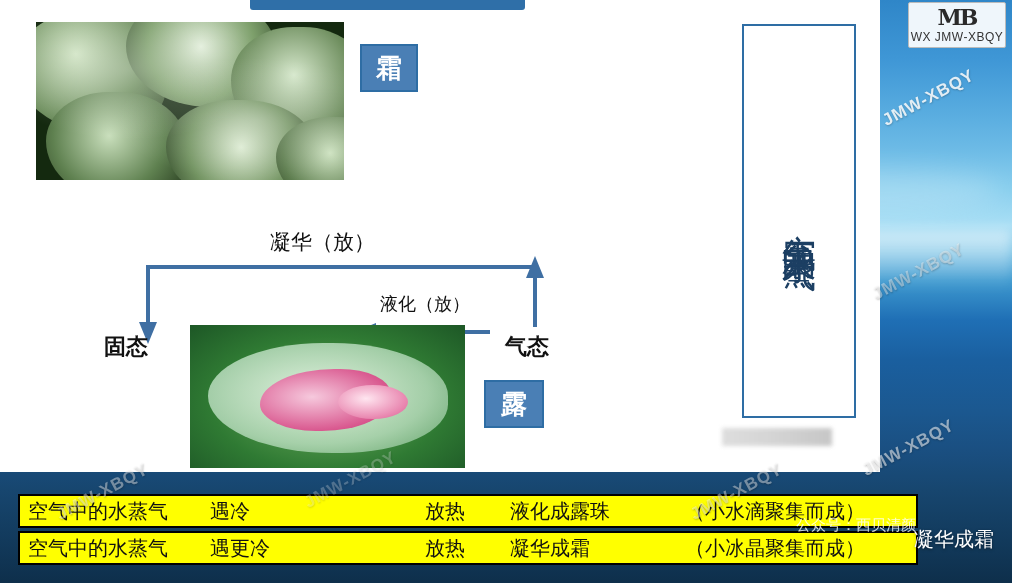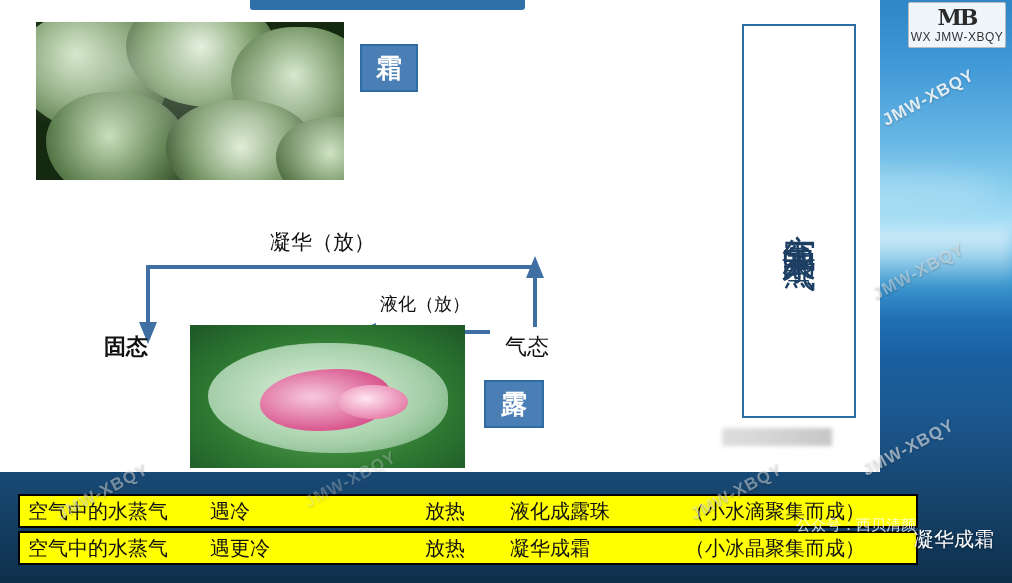--- a/index.html
+++ b/index.html
@@ -72,21 +72,21 @@
     font-family:"DejaVu Sans",sans-serif;
   }
 
   
   #cycle{position:absolute;left:90px;top:190px;width:500px;height:150px;margin-top:32px;}
   .cyc-text{position:absolute;color:#111;font-family:"DejaVu Sans",sans-serif;}
   #t-ninghua{left:180px;top:6px;font-size:21px;}
   #t-yehua{left:290px;top:70px;font-size:18px;}
   #t-solid{left:14px;top:110px;font-size:22px;font-weight:bold;}
   #t-liquid{left:203px;top:110px;font-size:22px;font-weight:bold;}
-  #t-gas{left:415px;top:110px;font-size:22px;font-weight:normal;}
+  #t-gas{left:415px;top:110px;font-size:22px;font-weight:bold;}
 
   
   #title-box{
     position:absolute;left:742px;top:24px;width:110px;height:390px;
     border:2px solid #2e6da4;display:flex;align-items:center;
     justify-content:center;
   }
   #title-text{
     writing-mode:vertical-rl;text-orientation:upright;
     font-size:34px;line-height:1.38;letter-spacing:4px;

